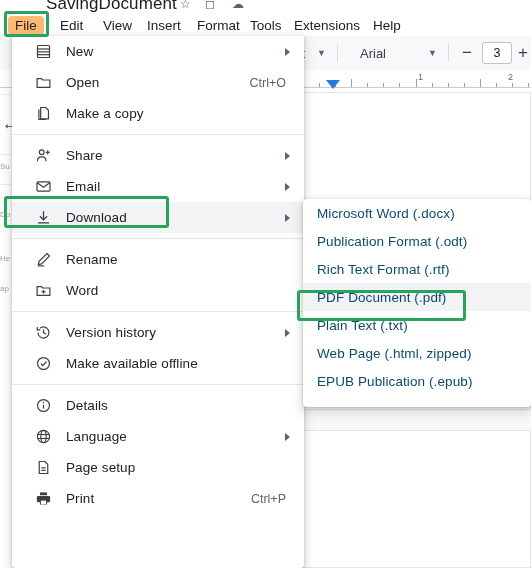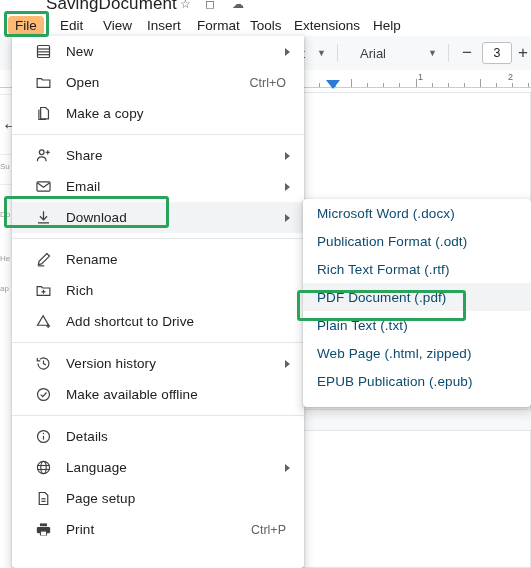--- a/index.html
+++ b/index.html
@@ -282,31 +282,21 @@
         <span class="mi-label">Rename</span>
       </div>
       <div class="mi">
         <span class="mi-icon">
           <svg width="17" height="17" viewBox="0 0 24 24" fill="none" stroke="currentColor" stroke-width="1.7">
             <path d="M3 6.5h6l1.8 2H21v10.5H3z"></path>
             <line x1="12" y1="11" x2="12" y2="16.5"></line>
             <line x1="9.2" y1="13.8" x2="14.8" y2="13.8"></line>
           </svg>
         </span>
-        <span class="mi-label">Rich</span>
-      </div>
-      <div class="mi">
-        <span class="mi-icon">
-          <svg width="17" height="17" viewBox="0 0 24 24" fill="none" stroke="currentColor" stroke-width="1.7">
-            <path d="M11.4 3.8 3.6 17.3h15.6z"></path>
-            <line x1="18.6" y1="15.6" x2="18.6" y2="21.2"></line>
-            <line x1="15.8" y1="18.4" x2="21.4" y2="18.4"></line>
-          </svg>
-        </span>
-        <span class="mi-label">Add shortcut to Drive</span>
+        <span class="mi-label">Word</span>
       </div>
       <div class="mi-sep"></div>
       <div class="mi">
         <span class="mi-icon">
           <svg width="17" height="17" viewBox="0 0 24 24" fill="none" stroke="currentColor" stroke-width="1.7">
             <path d="M4.2 12a7.8 7.8 0 1 0 2.6-5.8"></path>
             <polyline points="3.2,4.2 3.2,8.4 7.4,8.4"></polyline>
             <polyline points="12,7.6 12,12.2 15.4,14"></polyline>
           </svg>
         </span>

